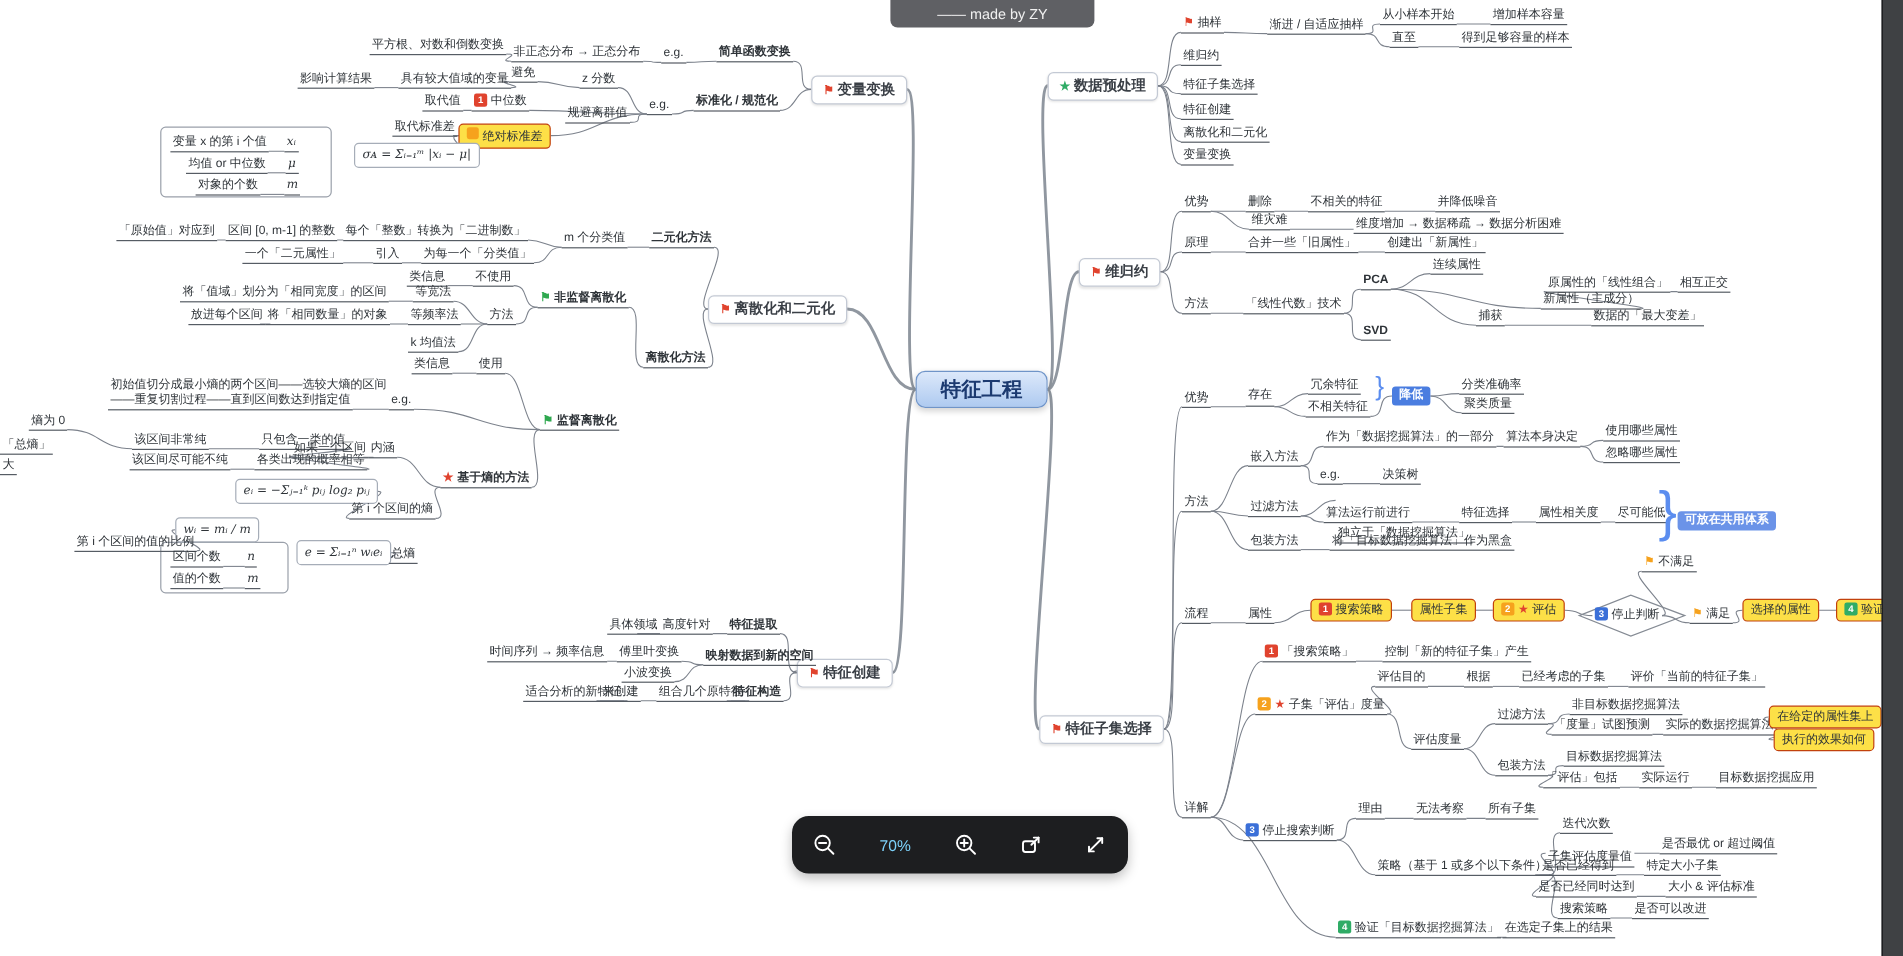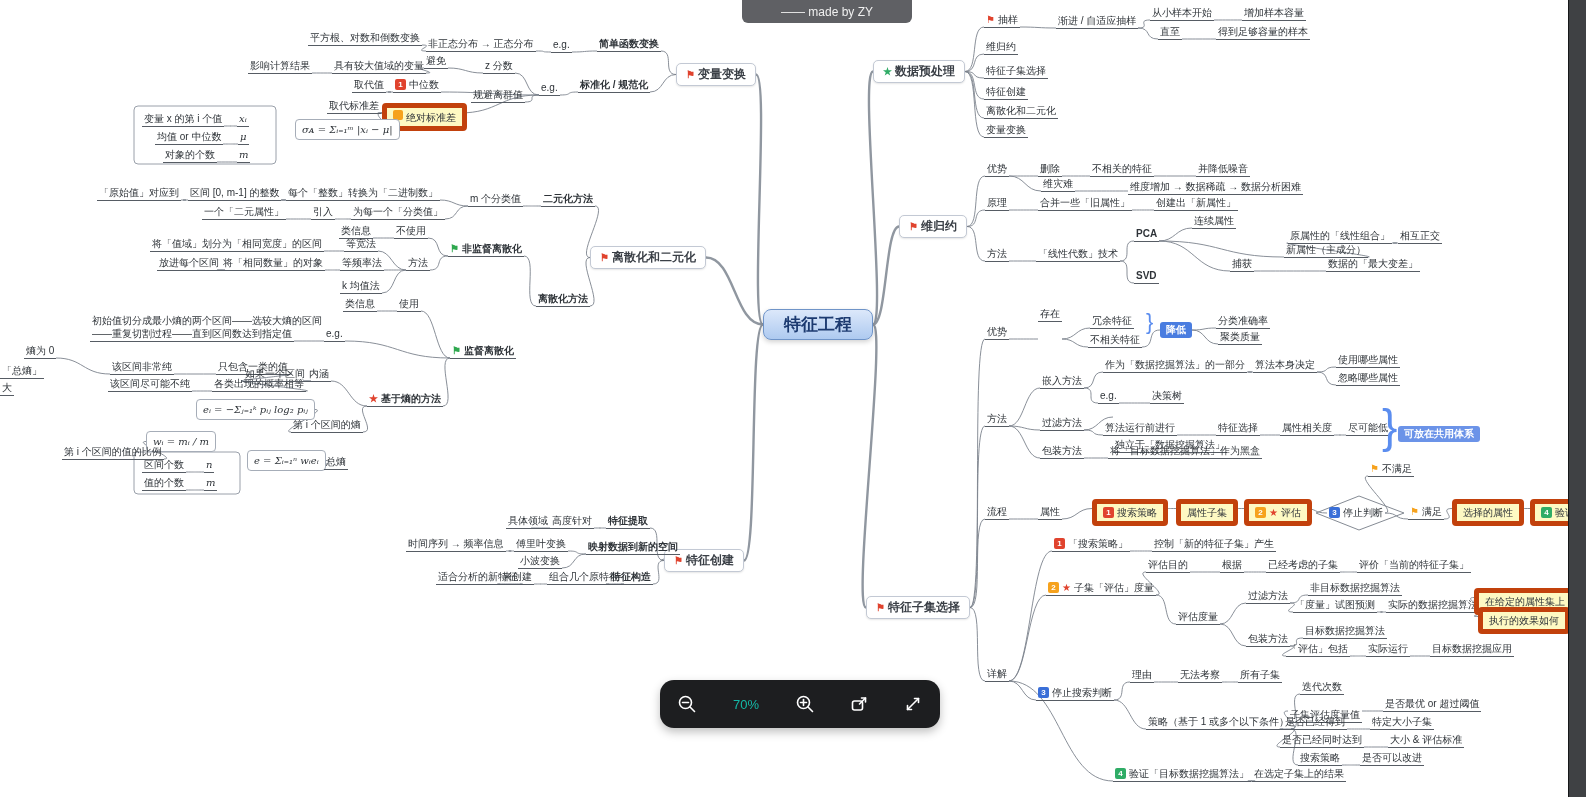--- a/index.html
+++ b/index.html
@@ -8,21 +8,21 @@
   #links{position:absolute;left:0;top:0;z-index:1;}
   #map{position:absolute;left:0;top:0;width:100%;height:100%;z-index:2;}
   .n{position:absolute;font-size:10px;line-height:13px;color:#2e3338;white-space:nowrap;
      border-bottom:1px solid #565c64;padding:0 2px 1px 2px;}
   .n.bold{font-weight:bold;}
   .n.plain{border-bottom:none;}
   .n.main{border:1px solid #c3c9d4;border-radius:5px;padding:4px 9px;font-size:12px;font-weight:bold;
           background:#fff;color:#3a3f46;box-shadow:0 1px 2px rgba(0,0,0,.10);}
   .n.central{background:linear-gradient(#dce8fa,#aecaf0);border:1px solid #6f94c8;border-radius:8px;
              padding:8px 20px;font-size:17px;font-weight:bold;color:#1c3a70;box-shadow:0 2px 5px rgba(0,0,0,.18);}
-  .n.box{border:5px solid #c2410c;border-radius:4px;padding:2px 6px;background:#fef9c3;}
+  .n.box{border:1px solid #c2410c;border-radius:4px;padding:2px 6px;background:#fde047;}
   .n.formula{font-family:"DejaVu Serif",serif;font-style:italic;border:1px solid #a6adb8;border-radius:4px;
              padding:3px 6px;background:#fff;}
   .n.tag{background:#4a7de0;border-bottom:none;color:#fff;border-radius:3px;padding:1px 6px 2px;font-weight:bold;}
   .n.tag2{background:#6b93e8;border-bottom:none;color:#fff;border-radius:3px;padding:1px 6px 2px;font-weight:bold;}
   .n.brace{border-bottom:none;color:#5b8def;font-size:22px;line-height:1;padding:0;font-weight:normal;}
   .n.brace.big{font-size:46px;}
   .n.it{font-family:"DejaVu Serif",serif;font-style:italic;}
   .ic{display:inline-block;margin-right:3px;font-size:10px;}
   .ic.flag-red{color:#e0432e;}
   .ic.flag-green{color:#2fa84f;}
@@ -33,21 +33,21 @@
       text-align:center;margin-right:3px;vertical-align:1px;font-weight:bold;}
   .mk1{background:#e0432e;}  .mk2{background:#f6a21d;}
   .mk3{background:#3a6fd8;}  .mk4{background:#2fac66;}
   .mkO{background:#f6a21d;width:10px;height:10px;}
   .madeby{position:absolute;left:742px;top:0;width:170px;height:23px;background:#5f6064;color:#f0f0f0;
           font-size:12px;display:flex;align-items:center;justify-content:center;border-radius:0 0 6px 6px;z-index:5;}
   .toolbar{position:absolute;left:660px;top:680px;width:280px;height:48px;background:#1d1e20;border-radius:14px;
            display:flex;align-items:center;justify-content:space-around;z-index:6;box-shadow:0 4px 10px rgba(0,0,0,.25);}
   .tbtn{background:none;border:none;padding:4px;cursor:pointer;display:flex;align-items:center;}
   .tbtn svg{stroke:#fff;fill:none;stroke-width:1.6;stroke-linecap:round;stroke-linejoin:round;}
-  .zoomlvl{color:#14b8a6;font-size:13px;min-width:38px;text-align:center;}
+  .zoomlvl{color:#7dd3fc;font-size:13px;min-width:38px;text-align:center;}
   .scroll-strip{position:absolute;left:1568px;top:0;width:18px;height:797px;background:#3f4144;
                 border-left:1px solid #161719;z-index:7;}
 </style>
 </head>
 <body>
 
 <div id="stage">
   <svg id="links" width="1586" height="797">
       <path d="M756,74.5 C770,74.5 749,324.5 763,324.5" fill="none" stroke="#9097a0" stroke-width="2.4"></path>
       <path d="M873,324.5 C887,324.5 859,71.5 873,71.5" fill="none" stroke="#9097a0" stroke-width="2.4"></path>
@@ -335,21 +335,21 @@
       <div class="n bold" style="left: 606px; top: 514px;"><span>特征提取</span></div>
       <div class="n" style="left: 406px; top: 537px;"><span>时间序列 → 频率信息</span></div>
       <div class="n" style="left: 514px; top: 537px;"><span>傅里叶变换</span></div>
       <div class="n" style="left: 518px; top: 554px;"><span>小波变换</span></div>
       <div class="n bold" style="left: 586px; top: 540px;"><span>映射数据到新的空间</span></div>
       <div class="n" style="left: 436px; top: 570px;"><span>适合分析的新特征</span></div>
       <div class="n" style="left: 500px; top: 570px;"><span>来创建</span></div>
       <div class="n" style="left: 547px; top: 570px;"><span>组合几个原特征</span></div>
       <div class="n bold" style="left: 609px; top: 570px;"><span>特征构造</span></div>
       <div class="n" style="left: 985px; top: 325px;"><span>优势</span></div>
-      <div class="n" style="left: 1038px; top: 307px;"><span>存在</span></div>
+      <div class="n" style="left: 1038px; top: 324px; font-family: Liberation Mono, monospace;"><span>存在</span></div>
       <div class="n" style="left: 1090px; top: 314px;"><span>冗余特征</span></div>
       <div class="n" style="left: 1088px; top: 333px;"><span>不相关特征</span></div>
       <div class="n plain brace" style="left: 1146px; top: 311px;"><span>}</span></div>
       <div class="n tag" style="left: 1160px; top: 322px;"><span>降低</span></div>
       <div class="n" style="left: 1216px; top: 314px;"><span>分类准确率</span></div>
       <div class="n" style="left: 1218px; top: 330px;"><span>聚类质量</span></div>
       <div class="n" style="left: 985px; top: 412px;"><span>方法</span></div>
       <div class="n" style="left: 1040px; top: 374px;"><span>嵌入方法</span></div>
       <div class="n" style="left: 1103px; top: 358px;"><span>作为「数据挖掘算法」的一部分</span></div>
       <div class="n" style="left: 1253px; top: 358px;"><span>算法本身决定</span></div>

